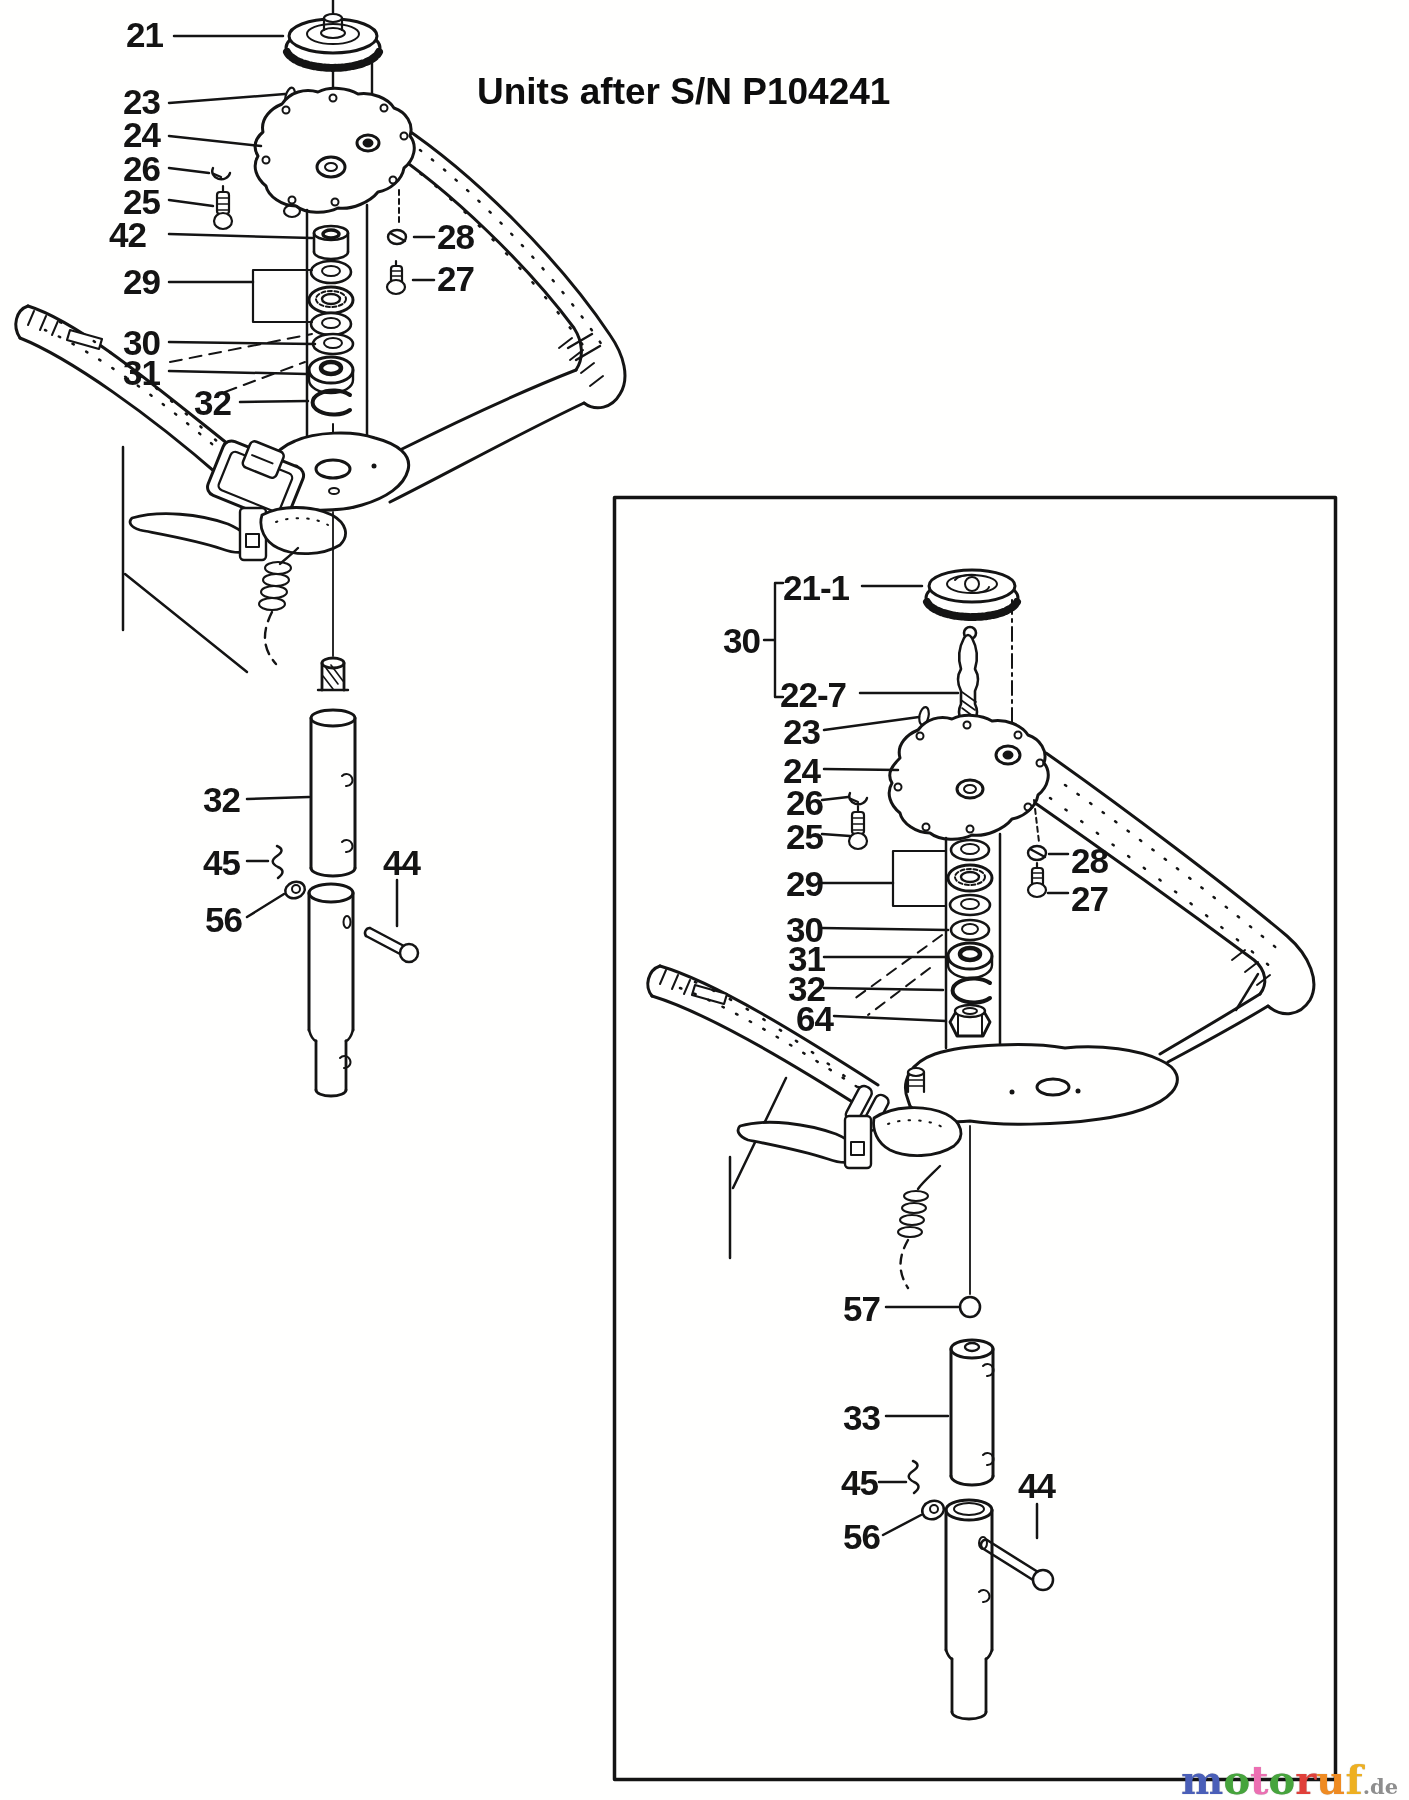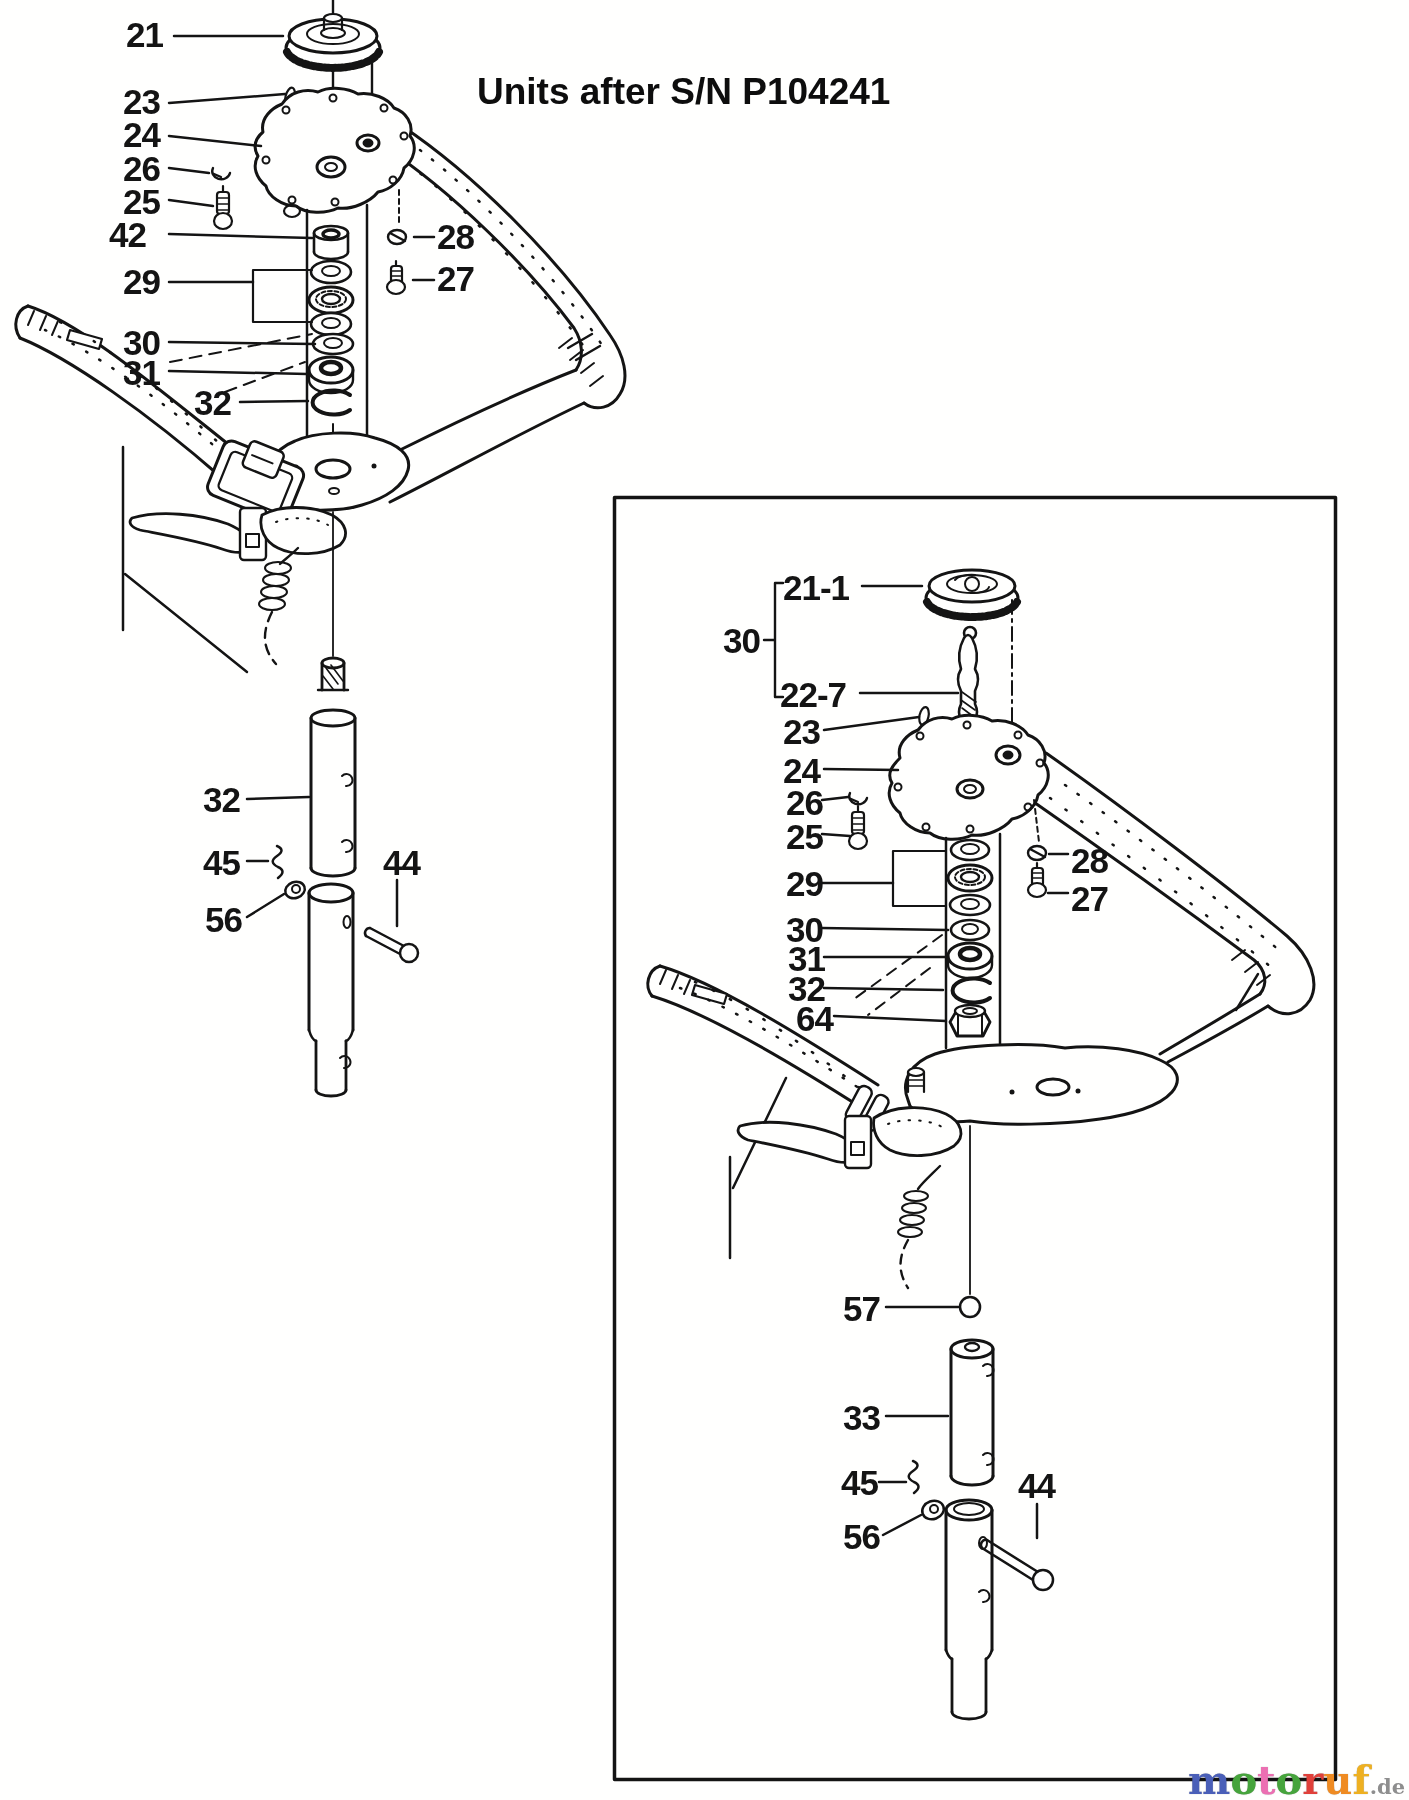--- a/index.html
+++ b/index.html
@@ -10,21 +10,21 @@
   svg.art{position:absolute;left:0;top:0;}
   .plabel{
     position:absolute;font-weight:700;font-size:35px;letter-spacing:-1px;
     color:#141414;line-height:1;white-space:nowrap;
   }
   .dtitle{
     position:absolute;font-weight:700;font-size:37px;color:#0d0d0d;
     line-height:1;white-space:nowrap;
   }
   .wm{
-    position:absolute;right:4px;bottom:0px;line-height:1;white-space:nowrap;
+    position:absolute;right:11px;bottom:0px;line-height:1;white-space:nowrap;
     font-family:"DejaVu Serif",serif;font-weight:700;font-size:40px;margin-top:48px;
   }
   .wm .letters span{text-shadow:0 0 1px rgba(0,0,0,.35);}
   .wm .suffix{font-size:21px;}
 </style>
 </head>
 <body>
 
 <div class="canvas">
 

